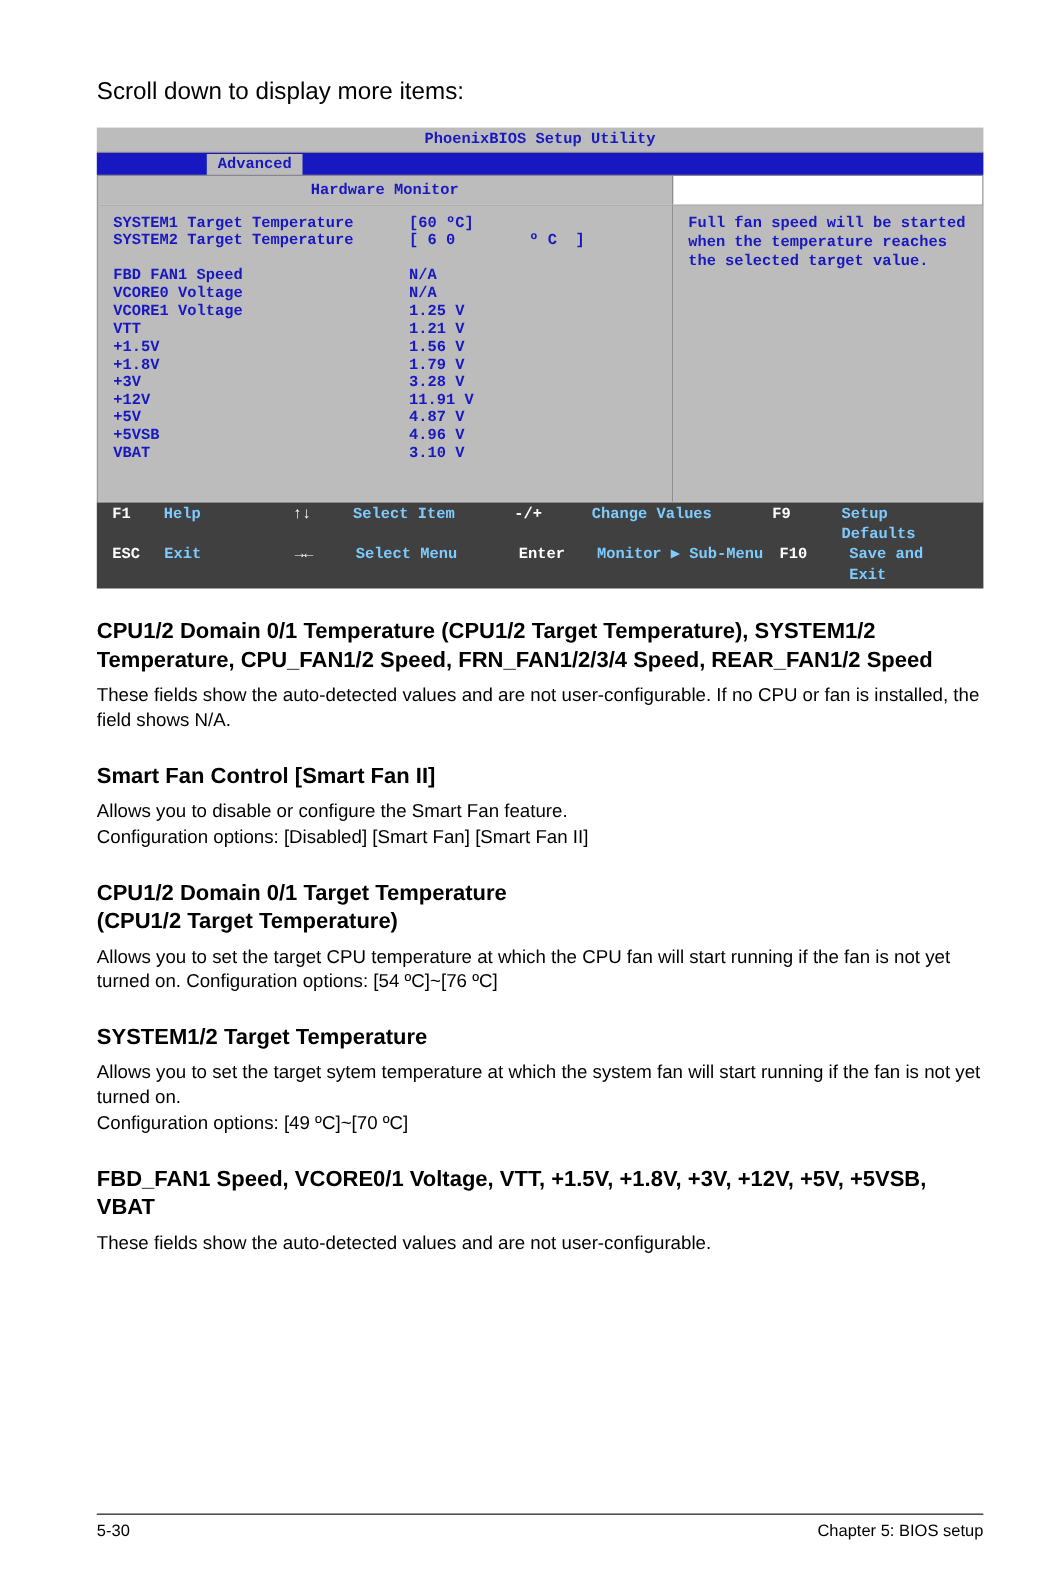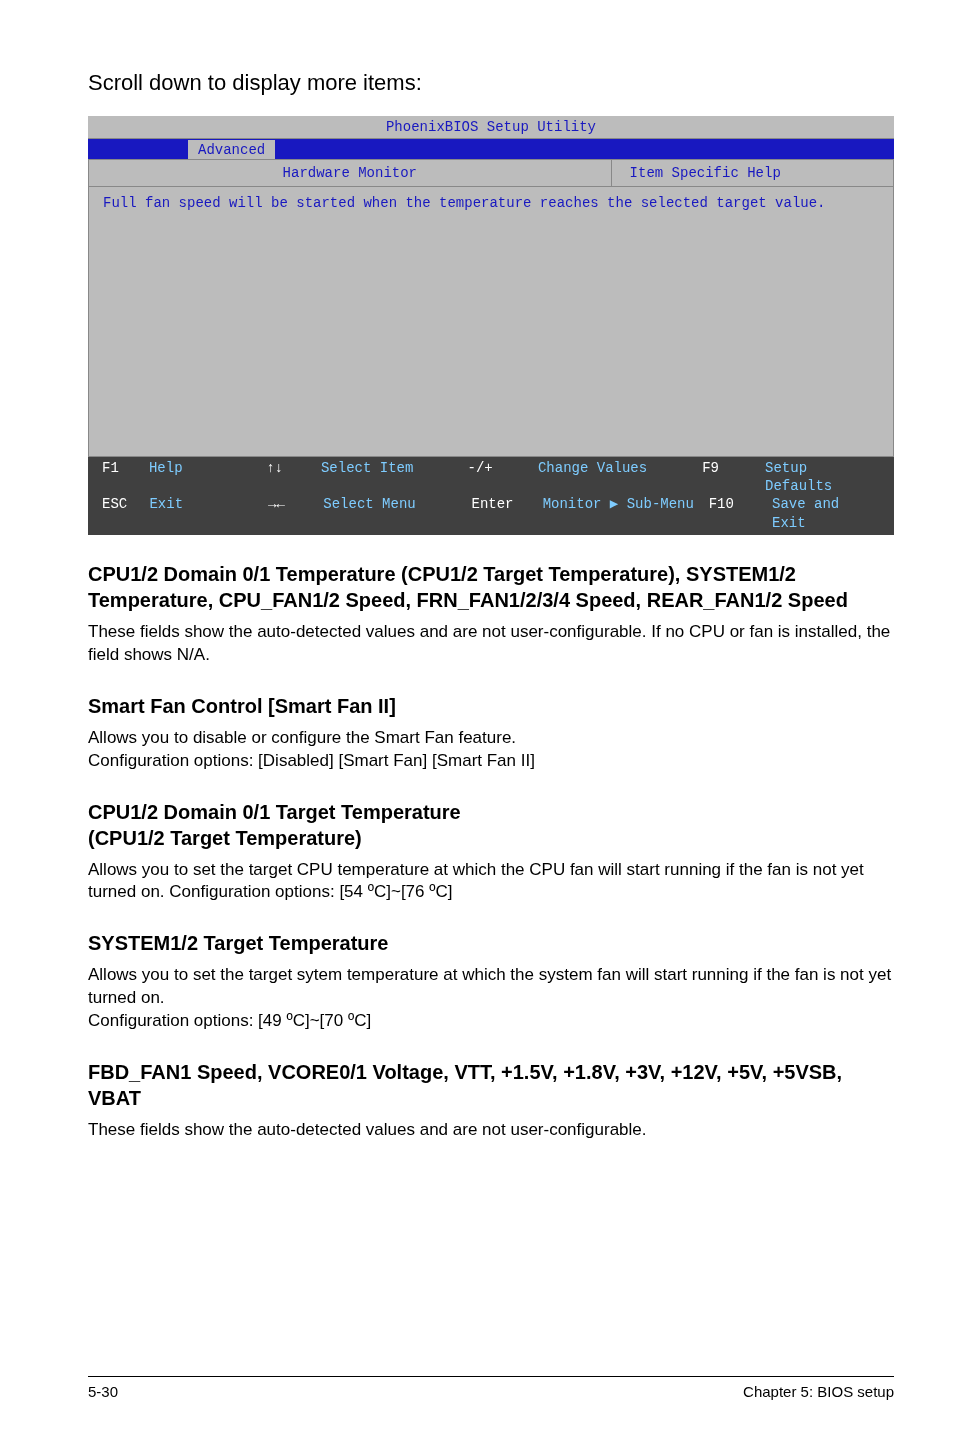--- a/index.html
+++ b/index.html
@@ -14,21 +14,21 @@
   }
   .intro-line {
     font-size: 22px;
     margin-bottom: 20px;
   }
 
   
   .bios {
     width: 100%;
     font-family: "Courier New", monospace;
-    font-weight: normal;
+    font-weight: bold;
     font-size: 14px;
   }
   .bios-top {
     background: #bcbcbc;
     color: #1818c0;
     text-align: center;
     padding: 3px 0;
     border-bottom: 1px solid #888;
   }
   .bios-tabs {
@@ -135,23 +135,36 @@
 
 <p class="intro-line">Scroll down to display more items:</p>
 
 <div class="bios">
   <div class="bios-top">PhoenixBIOS Setup Utility</div>
   <div class="bios-tabs">
     <span class="bios-tab-active">Advanced</span>
   </div>
   <div class="bios-subtitle">
     <div class="bios-subtitle-left">Hardware Monitor</div>
-    <div class="bios-subtitle-right">Item Specific Help</div>
   </div>
   <div class="bios-main">
+    <div class="bios-data" id="bios-data-pane">SYSTEM1 Target Temperature      [60 ºC]
+SYSTEM2 Target Temperature      [ 6 0        º C  ]
+                                
+FBD FAN1 Speed                  N/A
+VCORE0 Voltage                  N/A
+VCORE1 Voltage                  1.25 V
+VTT                             1.21 V
++1.5V                           1.56 V
++1.8V                           1.79 V
++3V                             3.28 V
++12V                            11.91 V
++5V                             4.87 V
++5VSB                           4.96 V
+VBAT                            3.10 V</div>
     <div class="bios-help">Full fan speed will be started when the temperature reaches the selected target value.</div>
   </div>
   <div class="bios-footer">
     <div class="bios-footer-row">
       <span class="key">F1</span>
       <span class="lbl">Help</span>
       <span class="sym">↑↓</span>
       <span class="lbl2">Select Item</span>
       <span class="sym2">-/+</span>
       <span class="lbl3">Change Values</span>

